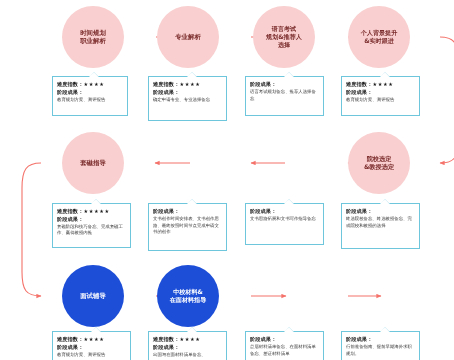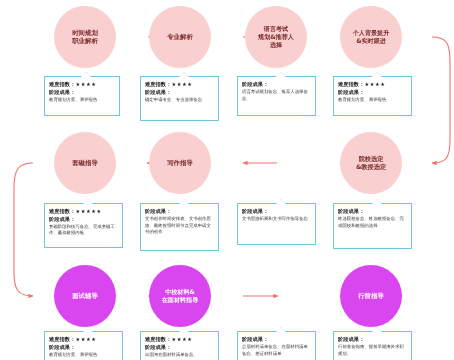--- a/index.html
+++ b/index.html
@@ -1,31 +1,31 @@
 <!DOCTYPE html>
 <html><head>
 <meta charset="utf-8">
 <style>
   html,body{margin:0;padding:0;}
   body{
     width:454px;height:360px;background:#ffffff;overflow:hidden;
     font-family:"DejaVu Sans","Liberation Sans",sans-serif;
     position:relative;
   }
-  #flow{position:absolute;left:0;top:0;width:364px;height:360px;}
+  #flow{position:absolute;left:8px;top:0;width:364px;height:360px;}
   .svg-layer{position:absolute;left:0;top:0;width:454px;height:360px;pointer-events:none;}
 
   .node{
     position:absolute;border-radius:50%;
     display:flex;align-items:center;justify-content:center;
     text-align:center;color:#7a2b2b;font-weight:bold;
     line-height:1.28;
   }
   .node.light{background:#f9cfcf;}
-  .node.strong{background:#d946ef;color:#ffffff;}
+  .node.strong{background:#1d4ed8;color:#ffffff;}
   .node .lbl{padding:0 4px;display:block;}
 
   .card{
     position:absolute;background:#ffffff;
     border:1px solid #6ec6dd;
     box-sizing:border-box;
     padding:4px 4px 3px 4px;
     color:#1b1b1b;
   }
   .card .hd{font-weight:bold;font-size:5.2px;line-height:1.45;letter-spacing:.1px;white-space:nowrap;}
@@ -129,25 +129,20 @@
     <div class="hd">阶段成果：</div>
     <div class="bd">教育规划方案、测评报告</div>
   </div>
 
   <div class="node light" style="left:54px;top:132px;width:62px;height:62px;font-size:6.4px;">
     <span class="lbl">
       <span>套磁指导</span>
     </span>
   </div>
 
-  <div class="node light" style="left:149px;top:132px;width:62px;height:62px;font-size:6.4px;">
-    <span class="lbl">
-      <span>写作指导</span>
-    </span>
-  </div>
 
 
   <div class="node light" style="left:340px;top:132px;width:62px;height:62px;font-size:6.2px;">
     <span class="lbl">
       <span>院校选定</span><br>
       <span>&amp;教授选定</span>
     </span>
   </div>
 
   <div class="card" style="left:44px;top:203px;width:79px;height:45px;">
@@ -182,25 +177,20 @@
   </div>
 
   <div class="node strong" style="left:149px;top:265px;width:62px;height:62px;font-size:6.1px;">
     <span class="lbl">
       <span>中校材料&amp;</span><br>
       <span>在面材料指导</span>
     </span>
   </div>
 
 
-  <div class="node strong" style="left:340px;top:265px;width:62px;height:62px;font-size:6.4px;">
-    <span class="lbl">
-      <span>行前指导</span>
-    </span>
-  </div>
 
   <div class="card" style="left:44px;top:331px;width:79px;height:40px;">
     <div class="notch" style="left:38px;"></div>
     <div class="hd"><span>难度指数：</span><span class="stars">★★★★</span></div>
     <div class="hd">阶段成果：</div>
     <div class="bd">教育规划方案、测评报告</div>
   </div>
 
   <div class="card" style="left:140px;top:331px;width:79px;height:40px;">
     <div class="notch" style="left:38px;"></div>

